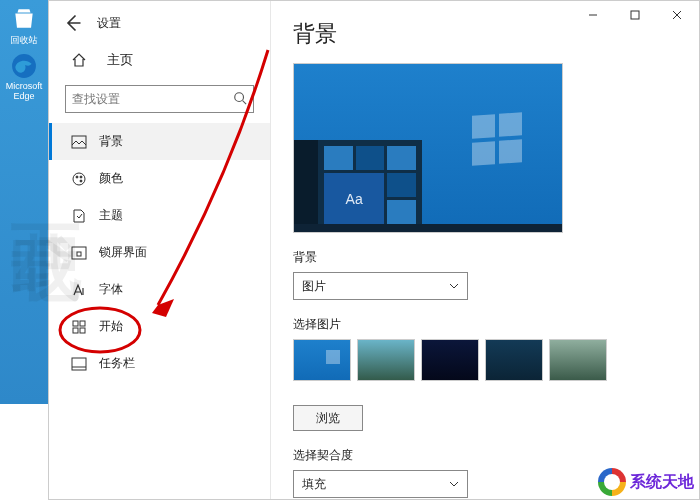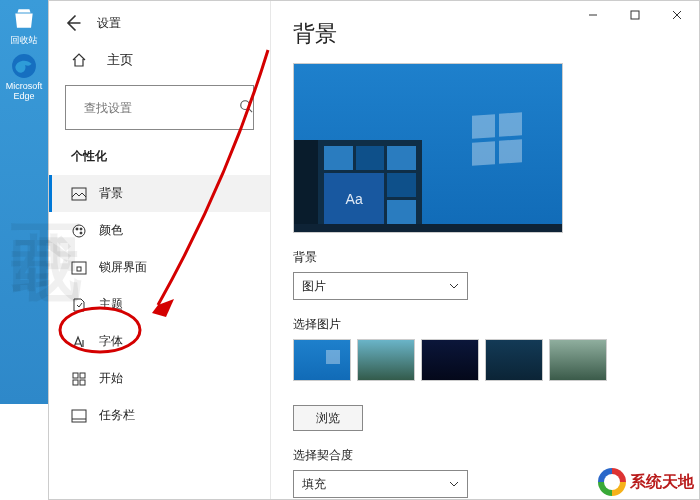--- a/index.html
+++ b/index.html
@@ -8,21 +8,21 @@
   .desk-icon { width: 38px; display: flex; flex-direction: column; align-items: center; gap: 2px; color: #fff; font-size: 9px; text-align: center; }
   .desk-icon svg { width: 26px; height: 26px; }
   .settings-window { position: absolute; left: 48px; top: 0; right: 0; bottom: 0; background: #fff; display: flex; border: 1px solid #ccc; }
   .sidebar { width: 222px; border-right: 1px solid #e7e7e7; padding: 8px 0 0 0; display: flex; flex-direction: column; background: #fff; }
   .top-row { display: flex; align-items: center; gap: 14px; padding: 4px 14px 10px 14px; }
   .back-btn { width: 20px; height: 20px; display: flex; align-items: center; justify-content: center; cursor: pointer; }
   .win-title { font-size: 12px; }
   .home-row { display: flex; align-items: center; gap: 20px; padding: 8px 18px 10px 22px; }
   .home-row svg, .nav-item svg { width: 16px; height: 16px; flex: none; }
   .search-wrap { margin: 6px 16px 10px 16px; }
-  .search-box { width: 100%; height: 45px; border: 1px solid #888; display: flex; align-items: center; padding: 0 18px; }
+  .search-box { width: 100%; height: 28px; border: 1px solid #888; display: flex; align-items: center; padding: 0 6px; }
   .search-input { flex: 1; border: none; outline: none; font-size: 12px; background: transparent; }
   .search-icon svg { width: 14px; height: 14px; }
   .section-label { font-weight: 600; font-size: 12px; margin: 8px 18px 10px 22px; }
   .nav-list { display: flex; flex-direction: column; }
   .nav-item { display: flex; align-items: center; gap: 12px; padding: 10px 18px 10px 22px; cursor: pointer; font-size: 12px; }
   .nav-item.active { background: #f2f2f2; border-left: 3px solid #0078d7; padding-left: 19px; }
   .main { flex: 1; padding: 18px 22px 0 22px; overflow: hidden; }
   .page-title { font-size: 22px; font-weight: 400; margin-bottom: 14px; }
   .preview-box { width: 270px; height: 170px; border: 1px solid #ccc; background: linear-gradient(#1e80cc,#116bb7); position: relative; overflow: hidden; }
   .preview-panel { position: absolute; left: 0; bottom: 0; width: 128px; height: 92px; background: #0f2e47; display: flex; }
@@ -46,21 +46,21 @@
   .thumb.t3 { background: linear-gradient(#133a56,#0b2436); }
   .thumb.t4 { background: linear-gradient(#8fae9e,#3b5b4a); }
   .browse-btn { margin-top: 24px; width: 70px; height: 26px; border: 1px solid #888; background: #f5f5f5; display: flex; align-items: center; justify-content: center; cursor: pointer; font-size: 12px; }
   .window-controls { position: absolute; right: 1px; top: 1px; display: flex; }
   .wc { width: 42px; height: 26px; display: flex; align-items: center; justify-content: center; cursor: pointer; }
   .wc svg { width: 10px; height: 10px; }
   
   .anno { position: absolute; left: 48px; top: 0; width: 652px; height: 500px; pointer-events: none; }
   
   .wm-text { position: absolute; left: 0; top: 170px; writing-mode: vertical-rl; font-size: 70px; font-weight: 700; color: rgba(0,0,0,0.06); letter-spacing: 6px; pointer-events: none; }
-  .brand { position: absolute; right: 6px; bottom: 4px; display: flex; align-items: center; gap: 4px; font-weight: 700; color: #b91c1c; font-size: 16px; pointer-events: none; }
+  .brand { position: absolute; right: 6px; bottom: 4px; display: flex; align-items: center; gap: 4px; font-weight: 700; color: #6d28d9; font-size: 16px; pointer-events: none; }
   .brand-icon { width: 28px; height: 28px; border-radius: 50%; background: conic-gradient(#d33 0 90deg,#f6b21a 0 180deg,#39a938 0 270deg,#2a67c9 0); position: relative; }
   .brand-icon::after{content:"";position:absolute;inset:6px;border-radius:50%;background:#fff;}
 </style>
 </head>
 <body>
 
 <div class="desktop">
   <div class="desk-icon">
     <svg viewBox="0 0 24 24" fill="#fff">
         <path d="M4 7h16l-1.5 13h-13L4 7zm3-4h10l1 3H6l1-3z"></path>
@@ -116,52 +116,51 @@
     <div class="search-wrap">
       <div class="search-box">
         <input class="search-input" placeholder="查找设置" style="">
         <span class="search-icon"><svg viewBox="0 0 16 16" fill="none" stroke="#555" stroke-width="1.3">
               <circle cx="7" cy="7" r="5"></circle>
               <path d="M11 11l4 4"></path>
             </svg></span>
       </div>
     </div>
 
-    <div class="section-label">个性化</div>
 
     <div class="nav-list">
       <div class="nav-item active">
         <svg viewBox="0 0 16 16" fill="none" stroke="#333">
             <rect x="1" y="2" width="14" height="12"></rect>
             <path d="M1 11l4-4 3 3 3-3 4 4"></path>
           </svg>
         <span>背景</span>
       </div>
       <div class="nav-item">
         <svg viewBox="0 0 16 16" fill="none" stroke="#333">
             <circle cx="8" cy="8" r="6"></circle>
             <circle cx="6" cy="6" r="1" fill="#333"></circle>
             <circle cx="10" cy="6" r="1" fill="#333"></circle>
             <circle cx="10" cy="10" r="1" fill="#333"></circle>
           </svg>
         <span>颜色</span>
       </div>
       <div class="nav-item">
         <svg viewBox="0 0 16 16" fill="none" stroke="#333">
+            <path d="M3 2h7l3 3v9H3z"></path>
+            <path d="M6 8l2 2 3-4"></path>
+          </svg>
+        <span>主题</span>
+      </div>
+      <div class="nav-item">
+        <svg viewBox="0 0 16 16" fill="none" stroke="#333">
             <rect x="1" y="2" width="14" height="12"></rect>
             <rect x="6" y="7" width="4" height="4"></rect>
           </svg>
         <span>锁屏界面</span>
-      </div>
-      <div class="nav-item">
-        <svg viewBox="0 0 16 16" fill="none" stroke="#333">
-            <path d="M3 2h7l3 3v9H3z"></path>
-            <path d="M6 8l2 2 3-4"></path>
-          </svg>
-        <span>主题</span>
       </div>
       <div class="nav-item">
         <svg viewBox="0 0 16 16" fill="none" stroke="#333" stroke-width="1.2">
             <path d="M3 13 7 3l4 10M4.5 10h5"></path>
             <path d="M12 13V6"></path>
           </svg>
         <span>字体</span>
       </div>
       <div class="nav-item">
         <svg viewBox="0 0 16 16" fill="none" stroke="#333">

